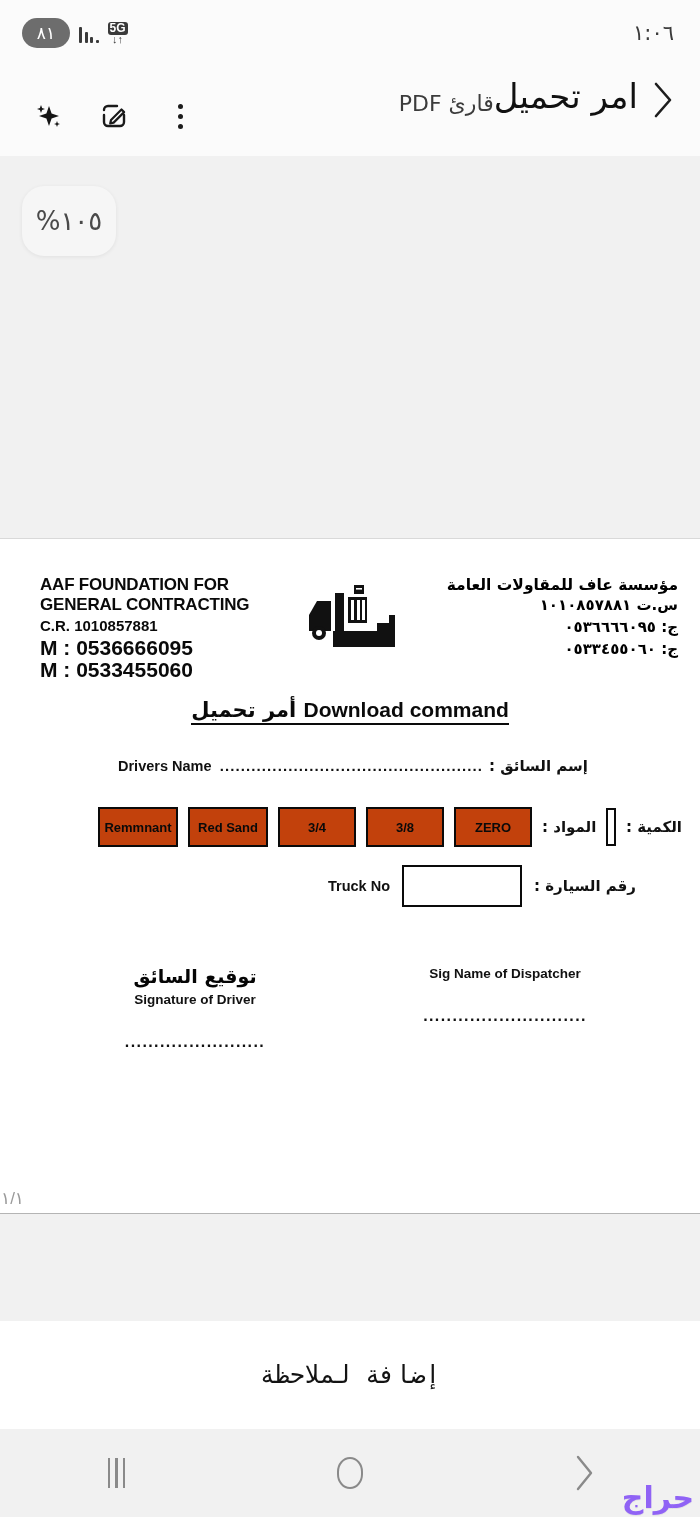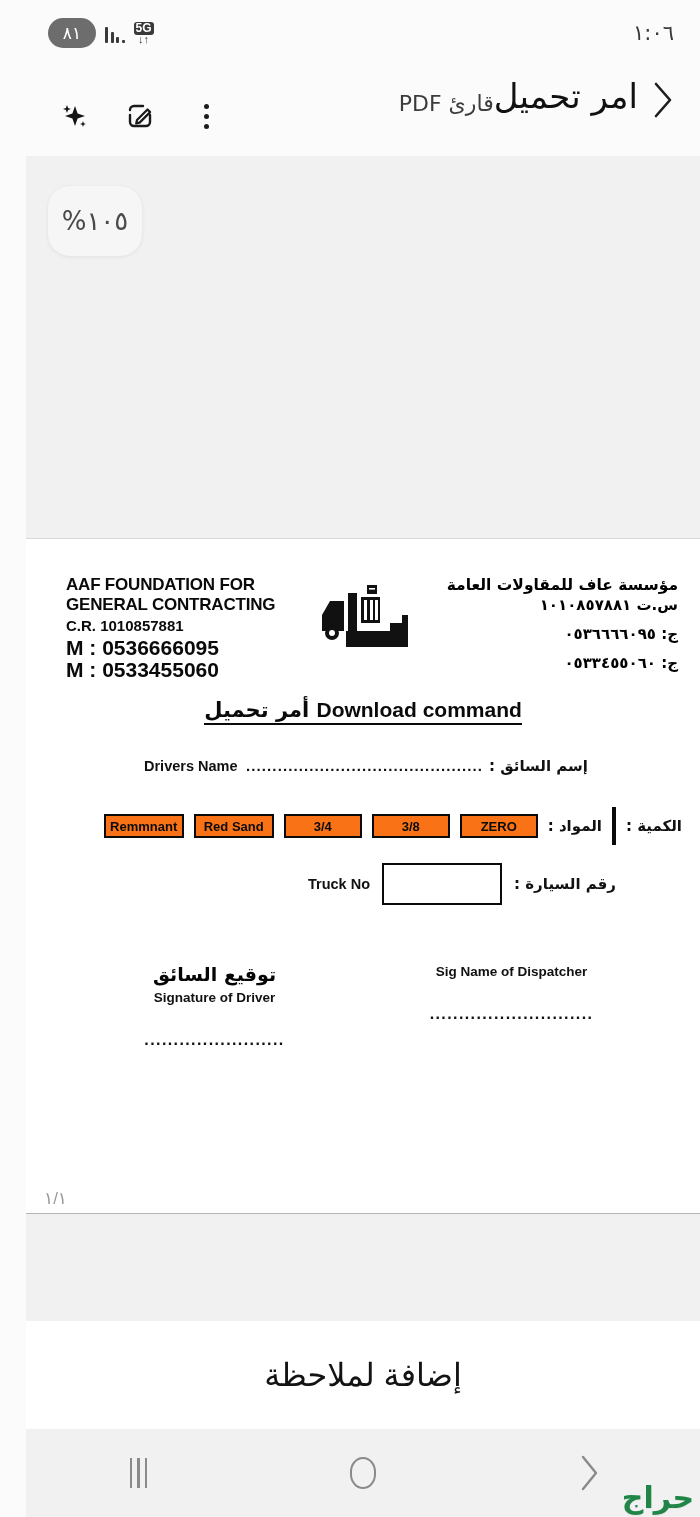--- a/index.html
+++ b/index.html
@@ -13,21 +13,20 @@
     background: #ffffff;
   }
 
   .phone {
     position: relative;
     width: 700px;
     height: 1517px;
     background: #fbfbfb;
     display: flex;
     flex-direction: column;
-    padding-left: 26px;
   }
 
   
   .status-bar {
     height: 66px;
     flex: 0 0 66px;
     display: flex;
     align-items: center;
     justify-content: space-between;
     padding: 0 26px 0 22px;
@@ -141,21 +140,21 @@
     left: 0; right: 0;
     height: 676px;
     background: #ffffff;
     border-top: 1px solid #d9d9d9;
     border-bottom: 1px solid #b4b4b4;
     direction: rtl;
   }
 
   .page-num {
     position: absolute;
-    bottom: 4px; left: 18px;
+    bottom: 4px; left: 1px;
     font-size: 17px; color: #9a9a9a;
     font-family: Liberation Sans, sans-serif;
     direction: ltr;
     text-align: center;
   }
 
   
   .letterhead {
     display: flex;
     align-items: flex-start;
@@ -180,21 +179,21 @@
   .ar-block {
     direction: rtl;
     text-align: right;
     font-family: "DejaVu Sans", sans-serif;
     font-weight: bold;
     color: #000000;
     line-height: 20px;
   }
   .ar-block .a1 { font-size: 15.5px; letter-spacing: -.4px; }
   .ar-block .a2 { font-size: 15px; margin-top: 0; }
-  .ar-block .a3 { font-size: 15px; margin-top: 9px; }
+  .ar-block .a3 { font-size: 15px; margin-top: 2px; }
 
   .form-title-row {
     text-align: center;
     margin-top: 18px;
   }
   .form-title {
     display: inline-block;
     font-size: 21px;
     font-weight: bold;
     color: #0a0a0a;
@@ -244,44 +243,44 @@
     direction: rtl;
     gap: 10px;
   }
   .materials-row .lead { margin-right: 18px; }
   .qty-box {
     width: 80px; height: 38px;
     border: 2px solid #0a0a0a;
     background: #ffffff;
   }
   .mat-box {
-    height: 24px;
+    height: 40px;
     min-width: 78px;
     border: 2.5px solid #0a0a0a;
-    background: #f97316;
+    background: #c2410c;
     display: flex; align-items: center; justify-content: center;
     font-family: "Liberation Sans", sans-serif;
     font-size: 13px;
     font-weight: bold;
     color: #0a0a0a;
     padding: 0 6px;
     direction: ltr;
   }
   .mat-box.wide { min-width: 80px; }
 
   .truck-row {
     display: flex;
     align-items: center;
     justify-content: flex-start;
     margin-top: 18px;
     padding: 0 0 0 98px;
     direction: rtl;
     gap: 12px;
   }
-  .truck-row .lead { margin-right: 84px; }
+  .truck-row .lead { margin-right: 64px; }
   .truck-box {
     width: 120px; height: 42px;
     border: 2.5px solid #0a0a0a;
     background: #ffffff;
   }
 
   .sign-row {
     display: flex;
     justify-content: space-around;
     margin-top: 56px;
@@ -313,22 +312,22 @@
   
   .note-bar {
     flex: 0 0 108px;
     background: #ffffff;
     display: flex;
     align-items: center;
     justify-content: center;
     direction: rtl;
   }
   .note-text {
-    font-family: Liberation Sans, sans-serif;
-    font-size: 32px;
+    font-family: Liberation Mono, monospace;
+    font-size: 25px;
     color: #131313;
   }
 
   
   .nav-bar {
     flex: 0 0 88px;
     background: #f1f1f1;
     display: flex;
     align-items: center;
     justify-content: space-around;
@@ -343,21 +342,21 @@
   .nav-recents { display: flex; gap: 5px; }
   .nav-recents i { width: 2.5px; height: 30px; background: #8a8a8a; display: block; }
   .nav-home { width: 26px; height: 32px; border: 2.5px solid #8a8a8a; border-radius: 14px/16px; }
 
   .watermark {
     position: absolute;
     right: 6px; bottom: 2px;
     font-family: "DejaVu Sans", sans-serif;
     font-size: 30px;
     font-weight: bold;
-    color: #15803d;
+    color: #8b5cf6;
     text-shadow: 0 1px 1px rgba(0,0,0,.07);
     opacity: .95;
     direction: rtl;
     pointer-events: none;
   }
 </style>
 </head>
 <body>
 
 <div class="phone">

